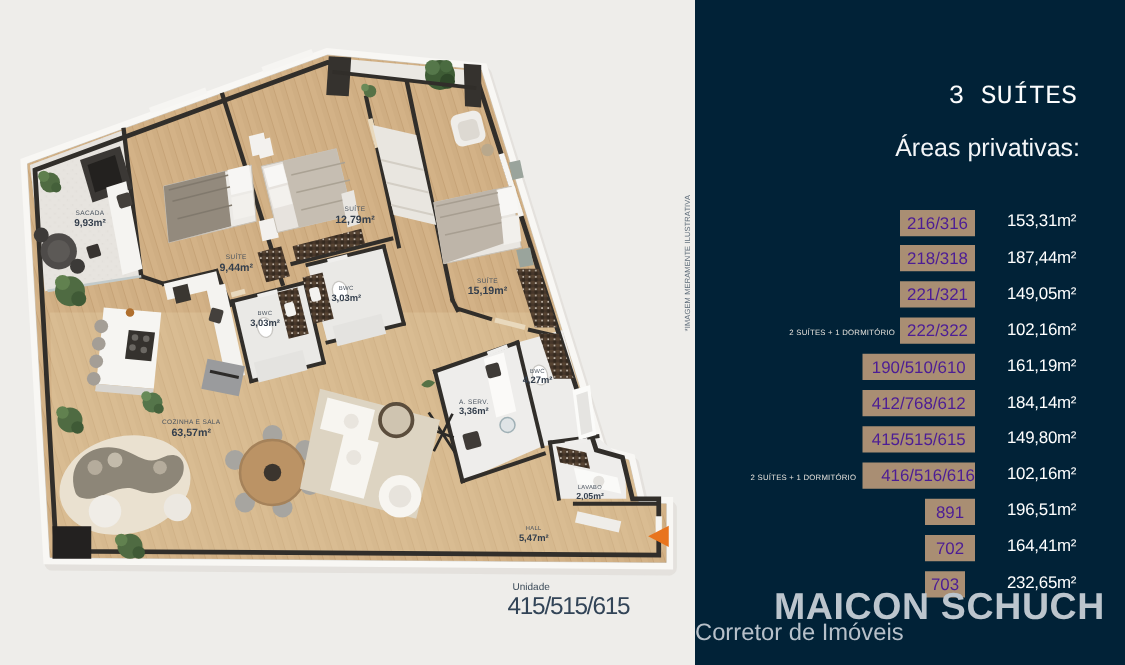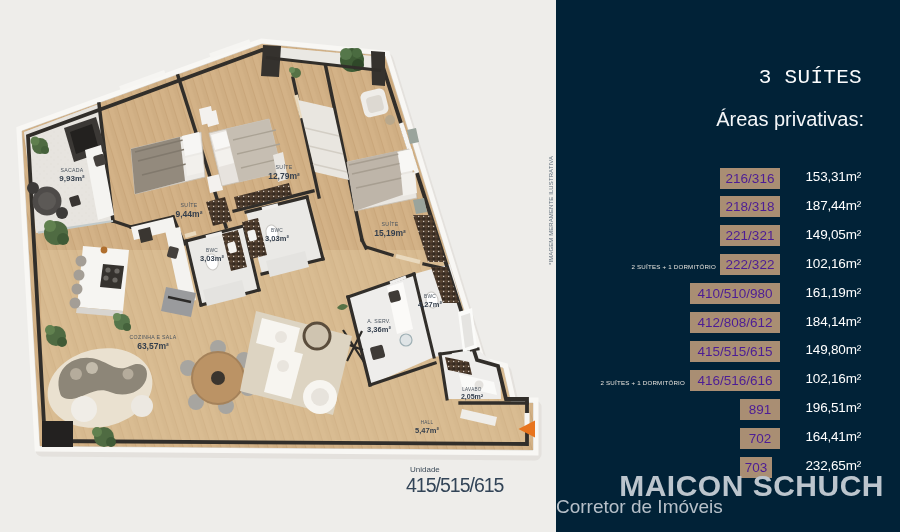--- a/index.html
+++ b/index.html
@@ -25,31 +25,31 @@
 <div class="rowbox" style="left:720px;top:196.4px;width:60px;">218/318</div>
 <div class="area" style="top:198px;">187,44m²</div>
 
 <div class="rowbox" style="left:720px;top:225.3px;width:60px;">221/321</div>
 <div class="area" style="top:227px;">149,05m²</div>
 
 <div class="rlabel" style="left:556px;top:263px;width:160px;">2 SUÍTES + 1 DORMITÓRIO</div>
 <div class="rowbox" style="left:720px;top:254.2px;width:60px;">222/322</div>
 <div class="area" style="top:256px;">102,16m²</div>
 
-<div class="rowbox" style="left:690px;top:283.1px;width:90px;">410/510/980</div>
+<div class="rowbox" style="left:690px;top:283.1px;width:90px;">190/510/610</div>
 <div class="area" style="top:285px;">161,19m²</div>
 
-<div class="rowbox" style="left:690px;top:312px;width:90px;">412/808/612</div>
+<div class="rowbox" style="left:690px;top:312px;width:90px;">412/768/612</div>
 <div class="area" style="top:314px;">184,14m²</div>
 
 <div class="rowbox" style="left:690px;top:340.9px;width:90px;">415/515/615</div>
 <div class="area" style="top:342px;">149,80m²</div>
 
 <div class="rlabel" style="left:556px;top:379px;width:129px;">2 SUÍTES + 1 DORMITÓRIO</div>
-<div class="rowbox" style="left:690px;top:369.8px;width:90px;">416/516/616</div>
+<div class="rowbox" style="left:690px;top:369.8px;width:90px;text-align:right;">416/516/616</div>
 <div class="area" style="top:371px;">102,16m²</div>
 
 <div class="rowbox" style="left:740px;top:398.7px;width:40px;">891</div>
 <div class="area" style="top:400px;">196,51m²</div>
 
 <div class="rowbox" style="left:740px;top:427.6px;width:40px;">702</div>
 <div class="area" style="top:429px;">164,41m²</div>
 
 <div class="rowbox" style="left:740px;top:456.5px;width:32px;">703</div>
 <div class="area" style="top:458px;">232,65m²</div>

